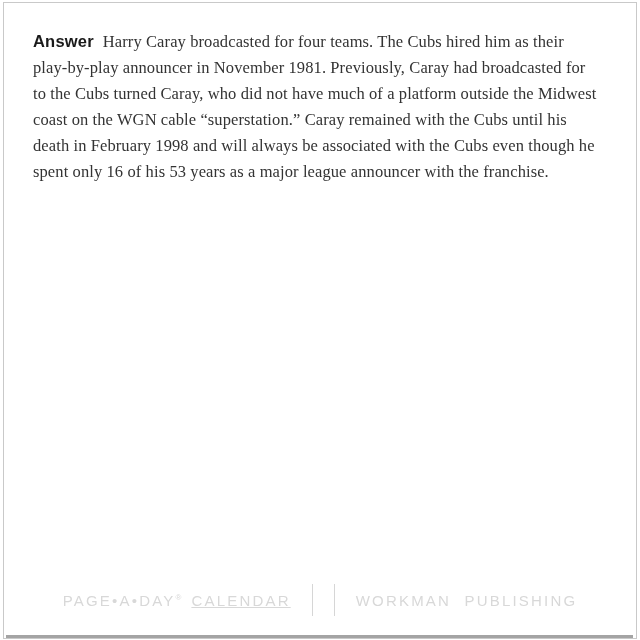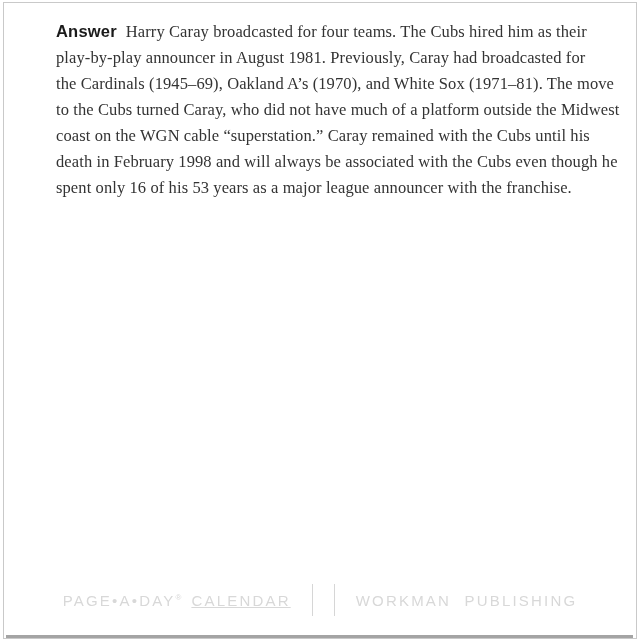--- a/index.html
+++ b/index.html
@@ -15,26 +15,25 @@
     background: #ffffff;
   }
   .page-border {
     position: absolute;
     left: 3px; top: 2px; right: 3px; bottom: 1px;
     border: 1px solid #c9c9c9;
     pointer-events: none;
   }
   .answer-block {
     position: absolute;
-    left: 33px; top: 18px; width: 584px;
+    left: 33px; top: 28px; width: 584px;
     font-size: 16.5px;
     line-height: 26px;
     color: #333333;
     letter-spacing: 0.1px;
-    margin-left: 23px;
   }
   .answer-block .line { white-space: nowrap; }
   .answer-label {
     font-family: "Liberation Sans", sans-serif;
     font-weight: 700;
     font-size: 16.5px;
     color: #1a1a1a;
     letter-spacing: 0.2px;
     margin-right: 9px;
   }
@@ -73,22 +72,21 @@
 </head>
 <body>
 
 <div class="page">
   <div class="page-border"></div>
 
   <div class="answer-block">
     <div class="line">
       <span class="answer-label">Answer</span><span>Harry Caray broadcasted for four teams. The Cubs hired him as their</span>
     </div>
-    <div class="line">play-by-play announcer in August 1981. Previously, Caray had broadcasted for</div>
-    <div class="line">the Cardinals (1945–69), Oakland A’s (1970), and White Sox (1971–81). The move</div>
+    <div class="line">play-by-play announcer in November 1981. Previously, Caray had broadcasted for</div>
     <div class="line">to the Cubs turned Caray, who did not have much of a platform outside the Midwest</div>
     <div class="line">coast on the WGN cable “superstation.” Caray remained with the Cubs until his</div>
     <div class="line">death in February 1998 and will always be associated with the Cubs even though he</div>
     <div class="line">spent only 16 of his 53 years as a major league announcer with the franchise.</div>
   </div>
 
   <div class="footer">
     <div class="footer-item">
       <span>PAGE•A•DAY</span><sup>®</sup><span class="suffix">CALENDAR</span>
     </div>

